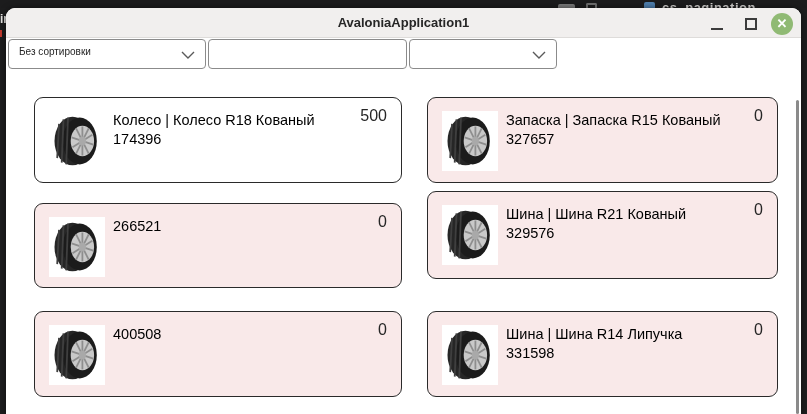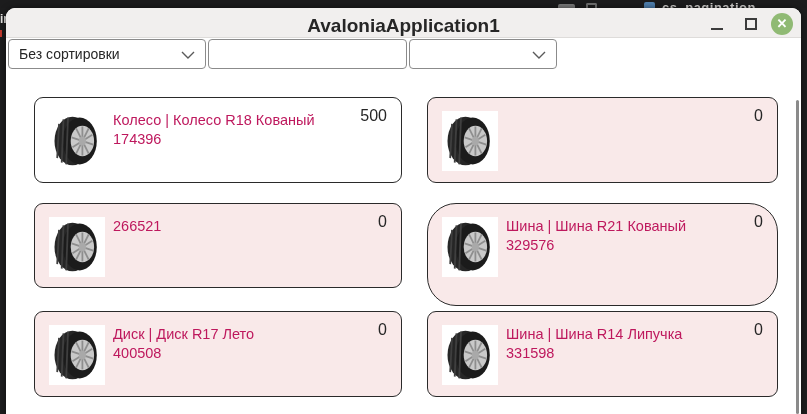--- a/index.html
+++ b/index.html
@@ -22,47 +22,47 @@
   .red-dot { position:absolute; left:0; top:30px; width:2px; height:7px; background:#c23a2f; z-index:0; }
 
   
   .window { position:absolute; left:6px; top:8px; width:795px; height:406px;
     background:#ffffff; border-radius:9px 9px 0 0; overflow:hidden; z-index:2;
     box-shadow:0 0 6px rgba(0,0,0,.55); }
 
   .titlebar { position:absolute; left:0; top:0; width:100%; height:30px;
     background:#f1efee; border-bottom:1px solid #dedcda; }
   .titlebar-title { position:absolute; left:0; right:0; top:7px; text-align:center;
-    font-size:19px; font-weight:bold; color:#262626; }
+    font-size:13px; font-weight:bold; color:#262626; }
   .btn-min { position:absolute; right:78px; top:20px; width:12px; height:2px; background:#3c3c3c; cursor:pointer; }
   .btn-max { position:absolute; right:44px; top:10px; width:12px; height:12px;
     border:2px solid #3c3c3c; background:transparent; cursor:pointer; }
   .btn-close { position:absolute; right:8px; top:5px; width:22px; height:22px; border-radius:50%;
     background:#90ba74; color:#ffffff; font-size:13px; font-weight:bold; text-align:center;
     line-height:22px; cursor:pointer; }
 
   
   .ctl { position:absolute; height:30px; background:#ffffff; border:1px solid #8b8b8b;
     border-radius:4px; font-size:14px; color:#262626; }
   .combo1 { left:2px;  top:31px; width:198px; }
   .textbox { left:202px; top:31px; width:199px; }
   .combo2 { left:403px; top:31px; width:148px; }
-  .combo-value { position:absolute; left:10px; top:6px; font-size:14px; color:#262626; }
+  .combo-value { position:absolute; left:10px; top:6px; font-size:10px; color:#262626; }
   .chevron { position:absolute; right:10px; top:11px; }
   .textbox input { position:absolute; left:6px; top:2px; width:calc(100% - 12px); height:24px;
     border:none; outline:none; font-size:14px; font-family:"Liberation Sans", sans-serif; background:transparent; }
 
   
   .card { position:absolute; border:1px solid #2a2a2a; border-radius:9px; background:#ffffff;
     display:flex; align-items:flex-start; padding:12px 14px; cursor:default; }
   .card.highlight { background:#f9e9e9; }
   .card .imgbox { width:56px; height:60px; background:#ffffff; display:flex;
     align-items:center; justify-content:center; flex:0 0 56px; margin-top:1px; }
   .card .textcol { margin-left:8px; margin-top:1px; }
-  .card .line { font-size:14.5px; line-height:19px; color:#be185d; white-space:nowrap; }
+  .card .line { font-size:14.5px; line-height:19px; color:#000000; white-space:nowrap; }
   .card .count { position:absolute; right:14px; top:9px; font-size:16px; color:#262626; }
 
   
   .scroll-thumb { position:absolute; left:790px; top:92px; width:3px; height:314px;
     background:#8a8a8a; border-radius:2px; cursor:pointer; }
 </style>
 </head>
 <body>
 
 <div class="desktop-strip">
@@ -143,20 +143,25 @@
         <g stroke="#8e8e8e" stroke-width="2">
           <line x1="36" y1="15" x2="36" y2="47"></line>
           <line x1="24" y1="27" x2="48" y2="35"></line>
           <line x1="25" y1="38" x2="47" y2="24"></line>
           <line x1="29" y1="17" x2="43" y2="45"></line>
           <line x1="29" y1="45" x2="43" y2="17"></line>
         </g>
         <ellipse cx="36" cy="31" rx="4" ry="5" fill="#a9a9a9"></ellipse>
       </svg>
     </div>
+    <div class="textcol">
+      <div class="line">Запаска | Запаска R15 Кованый</div>
+      <div class="line">327657</div>
+      <div class="line"></div>
+    </div>
     <div class="count">0</div>
   </div>
       <div class="card highlight" style="left: 28px; top: 195px; width: 368px; height: 85px;">
     <div class="imgbox">
       <svg width="54" height="56" viewBox="0 0 60 62">
         <ellipse cx="25" cy="31" rx="20" ry="27" fill="#262626"></ellipse>
         <ellipse cx="33" cy="31" rx="19" ry="26" fill="#1b1b1b"></ellipse>
         <g stroke="#3f3f3f" stroke-width="2">
           <line x1="10" y1="12" x2="8" y2="50"></line>
           <line x1="15" y1="7" x2="13" y2="55"></line>
@@ -172,21 +177,21 @@
         </g>
         <ellipse cx="36" cy="31" rx="4" ry="5" fill="#a9a9a9"></ellipse>
       </svg>
     </div>
     <div class="textcol">
       <div class="line">266521</div>
       <div class="line"></div>
     </div>
     <div class="count">0</div>
   </div>
-      <div class="card highlight" style="left: 421px; top: 195px; width: 351px; height: 103px; border-radius: 29px;">
+      <div class="card highlight" style="left: 421px; top: 183px; width: 351px; height: 88px;">
     <div class="imgbox">
       <svg width="54" height="56" viewBox="0 0 60 62">
         <ellipse cx="25" cy="31" rx="20" ry="27" fill="#262626"></ellipse>
         <ellipse cx="33" cy="31" rx="19" ry="26" fill="#1b1b1b"></ellipse>
         <g stroke="#3f3f3f" stroke-width="2">
           <line x1="10" y1="12" x2="8" y2="50"></line>
           <line x1="15" y1="7" x2="13" y2="55"></line>
           <line x1="20" y1="5" x2="18" y2="57"></line>
         </g>
         <ellipse cx="36" cy="31" rx="13" ry="17" fill="#c9c9c9"></ellipse>
@@ -222,21 +227,20 @@
           <line x1="36" y1="15" x2="36" y2="47"></line>
           <line x1="24" y1="27" x2="48" y2="35"></line>
           <line x1="25" y1="38" x2="47" y2="24"></line>
           <line x1="29" y1="17" x2="43" y2="45"></line>
           <line x1="29" y1="45" x2="43" y2="17"></line>
         </g>
         <ellipse cx="36" cy="31" rx="4" ry="5" fill="#a9a9a9"></ellipse>
       </svg>
     </div>
     <div class="textcol">
-      <div class="line">Диск | Диск R17 Лето</div>
       <div class="line">400508</div>
       <div class="line"></div>
     </div>
     <div class="count">0</div>
   </div>
       <div class="card highlight" style="left: 421px; top: 303px; width: 351px; height: 86px;">
     <div class="imgbox">
       <svg width="54" height="56" viewBox="0 0 60 62">
         <ellipse cx="25" cy="31" rx="20" ry="27" fill="#262626"></ellipse>
         <ellipse cx="33" cy="31" rx="19" ry="26" fill="#1b1b1b"></ellipse>

